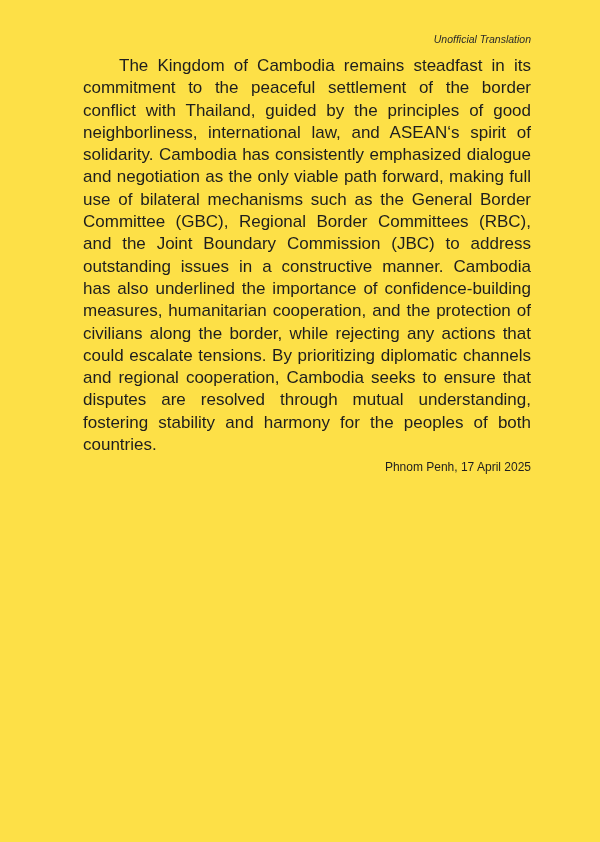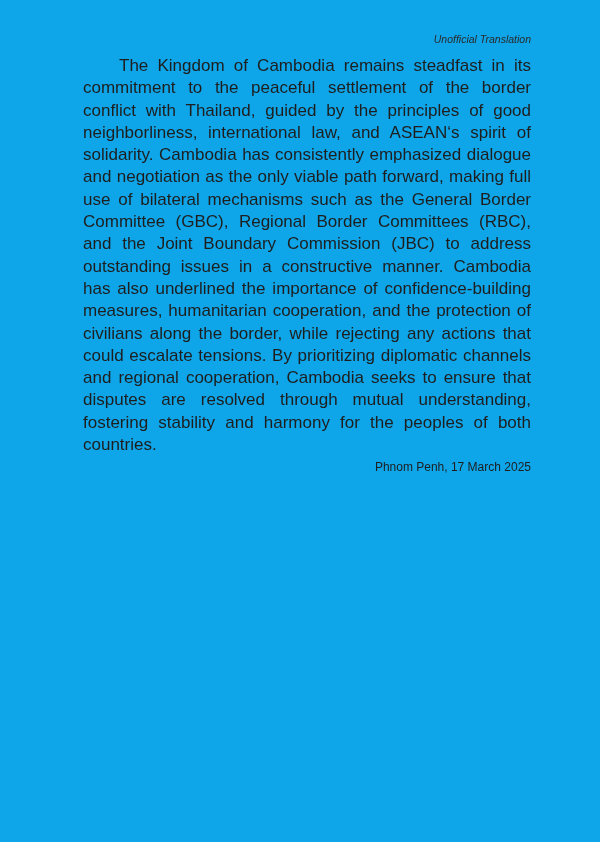--- a/index.html
+++ b/index.html
@@ -11,21 +11,21 @@
     width: 600px;
     height: 842px;
     font-family: "Liberation Sans", sans-serif;
     color: #1e1e1e;
     overflow: hidden;
   }
   .page {
     box-sizing: border-box;
     width: 600px;
     height: 842px;
-    background: #0ea5e9;
+    background: #fde047;
     padding: 33px 69px 0 83px;
   }
   .header-note {
     text-align: right;
     font-style: italic;
     font-size: 10.5px;
     line-height: 13px;
     color: #2a2a2a;
   }
   .body-paragraph {
@@ -45,14 +45,14 @@
   }
 </style>
 </head>
 <body>
 
 <div class="page">
   <div class="header-note">Unofficial Translation</div>
 
   <p class="body-paragraph">The Kingdom of Cambodia remains steadfast in its commitment to the peaceful settlement of the border conflict with Thailand, guided by the principles of good neighborliness, international law, and ASEAN‘s spirit of solidarity. Cambodia has consistently emphasized dialogue and negotiation as the only viable path forward, making full use of bilateral mechanisms such as the General Border Committee (GBC), Regional Border Committees (RBC), and the Joint Boundary Commission (JBC) to address outstanding issues in a constructive manner. Cambodia has also underlined the importance of confidence-building measures, humanitarian cooperation, and the protection of civilians along the border, while rejecting any actions that could escalate tensions. By prioritizing diplomatic channels and regional cooperation, Cambodia seeks to ensure that disputes are resolved through mutual understanding, fostering stability and harmony for the peoples of both countries.</p>
 
-  <div class="dateline">Phnom Penh, 17 March 2025</div>
+  <div class="dateline">Phnom Penh, 17 April 2025</div>
 </div>
 
 </body></html>

